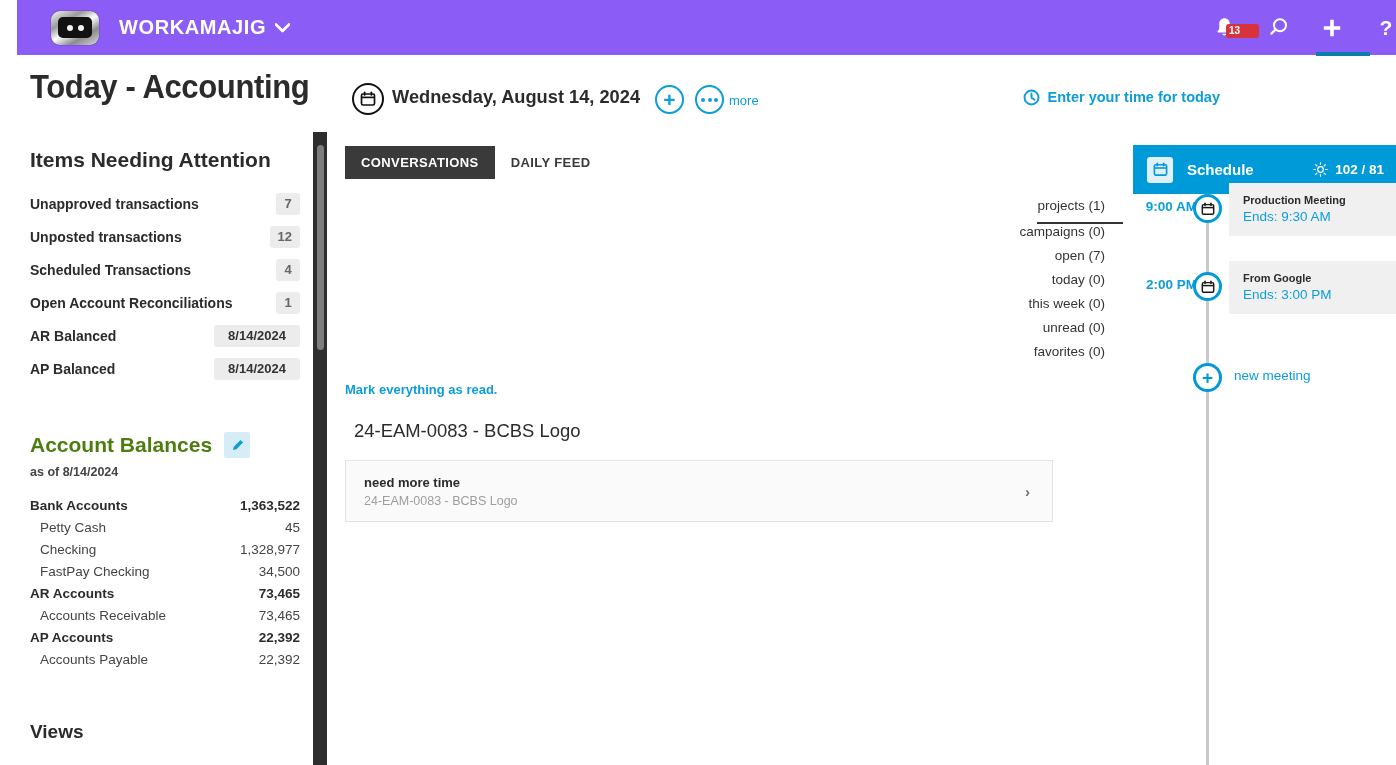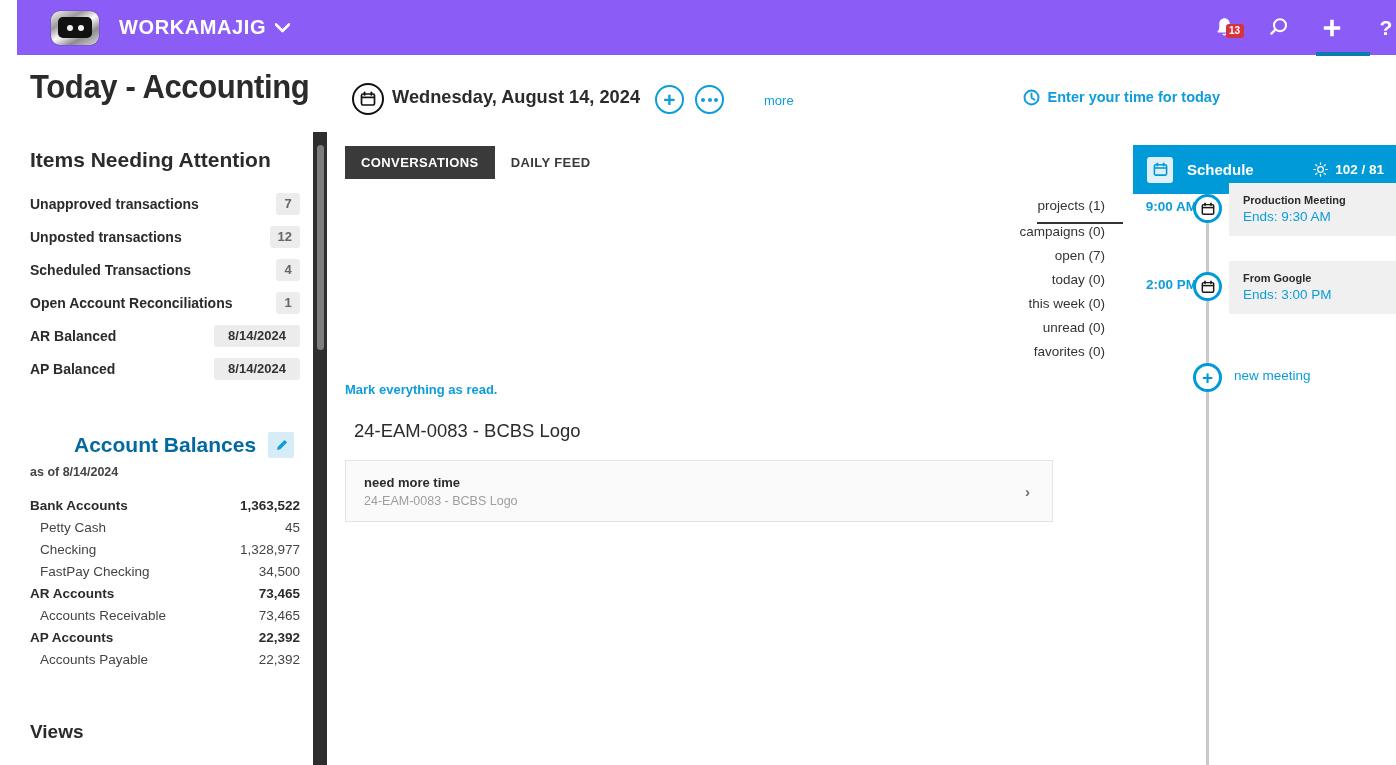--- a/index.html
+++ b/index.html
@@ -45,21 +45,21 @@
   }
   .top-icon {
     position: relative; color: #ffffff;
     width: 54px; text-align: center; cursor: pointer;
     display: flex; align-items: center; justify-content: center;
   }
   .badge {
     position: absolute; top: 7px; left: 29px;
     background: #d8323c; color: #fff;
     font-size: 10px; font-weight: bold;
-    border-radius: 3px; padding: 1px 4px 1px 3px;
+    border-radius: 3px; padding: 1px 19px 1px 3px;
     min-width: 17px; text-align: center; line-height: 12px;
   }
   .blue-underline {
     position: absolute; left: 1316px; top: 52px;
     width: 54px; height: 4px; background: #0b7fab;
   }
 
   
   .titlerow { position: absolute; left: 0; top: 55px; width: 1246px; height: 75px; }
   .page-title {
@@ -83,21 +83,21 @@
     position: absolute; width: 29px; height: 29px; border-radius: 50%;
     border: 2.5px solid #0d9ddb; display: flex; align-items: center; justify-content: center;
     color: #0d9ddb; cursor: pointer; background: #fff;
   }
   .circ-plus { left: 655px; top: 30px; font-size: 21px; font-weight: bold; line-height: 1; }
   .circ-dots { left: 695px; top: 30px; letter-spacing: 1px; }
   .dots-inner { display: flex; gap: 2.5px; }
   .dot3 { width: 4px; height: 4px; border-radius: 50%; background: #0d9ddb; }
   .more-lbl {
     position: absolute; left: 729px; top: 38px;
-    font-size: 13px; color: #0d9ddb; cursor: pointer; margin-left: 35px;
+    font-size: 13px; color: #0d9ddb; cursor: pointer;
   }
   .enter-time {
     position: absolute; right: 26px; top: 34px;
     display: flex; align-items: flex-start; gap: 8px;
     color: #0d9ddb; font-size: 14.5px; font-weight: bold; cursor: pointer;
   }
 
   
   .sidebar {
     position: absolute; left: 0; top: 132px;
@@ -117,21 +117,21 @@
     background: #ececec; color: #666; font-size: 13px; font-weight: bold;
     border-radius: 3px; min-width: 24px; height: 22px;
     display: flex; align-items: center; justify-content: center; padding: 0 8px;
   }
   .attn-pill.wide { min-width: 86px; color: #333; }
 
   .balances-head {
     display: flex; align-items: center; gap: 12px;
     margin: 47px 0 0 30px;
   }
-  .balances-title { font-size: 21px; font-weight: bold; color: #0369a1; margin-left: 44px; }
+  .balances-title { font-size: 21px; font-weight: bold; color: #4d7c0f; }
   .edit-btn {
     width: 26px; height: 26px; background: #d6ecf7;
     display: flex; align-items: center; justify-content: center;
     color: #0d9ddb; cursor: pointer; border-radius: 2px;
   }
   .asof { font-size: 12.5px; font-weight: bold; color: #444; margin: 7px 0 0 30px; }
   .bal-list { margin-top: 19px; }
   .bal-row {
     display: flex; justify-content: space-between;
     height: 22px; padding: 0 13px 0 30px; font-size: 13.5px;

